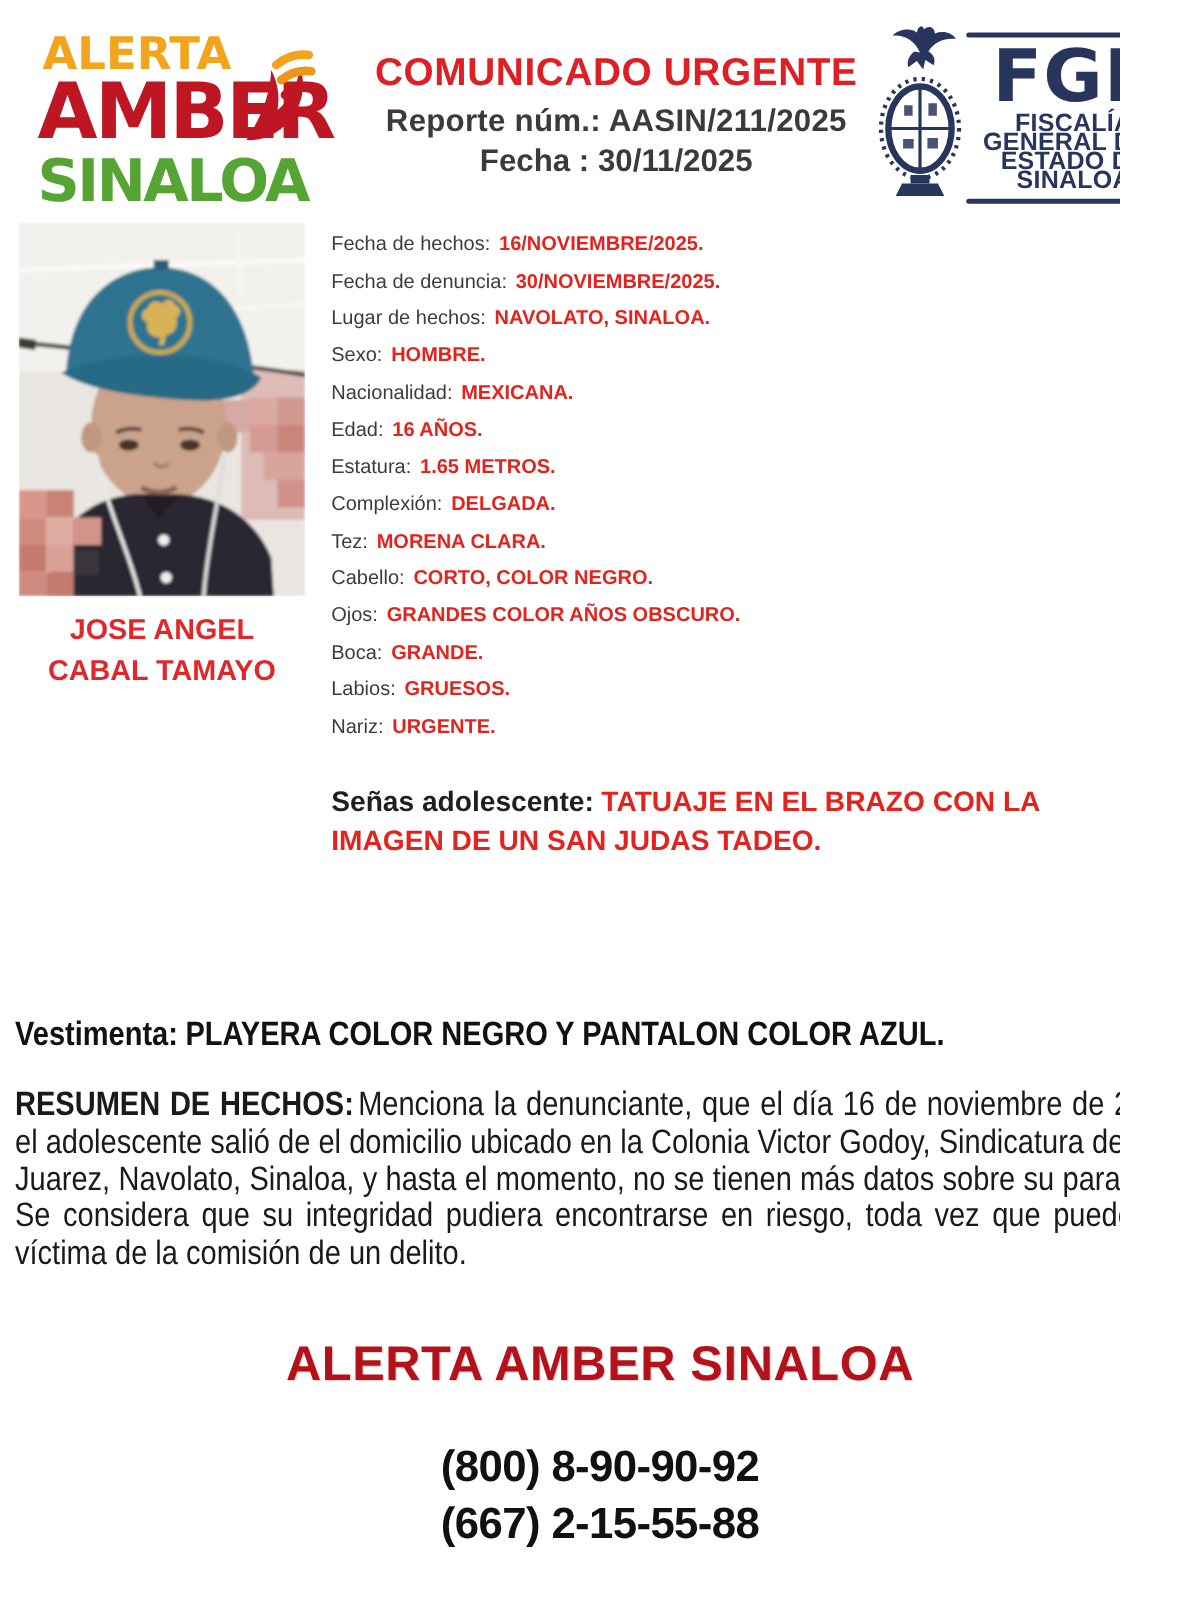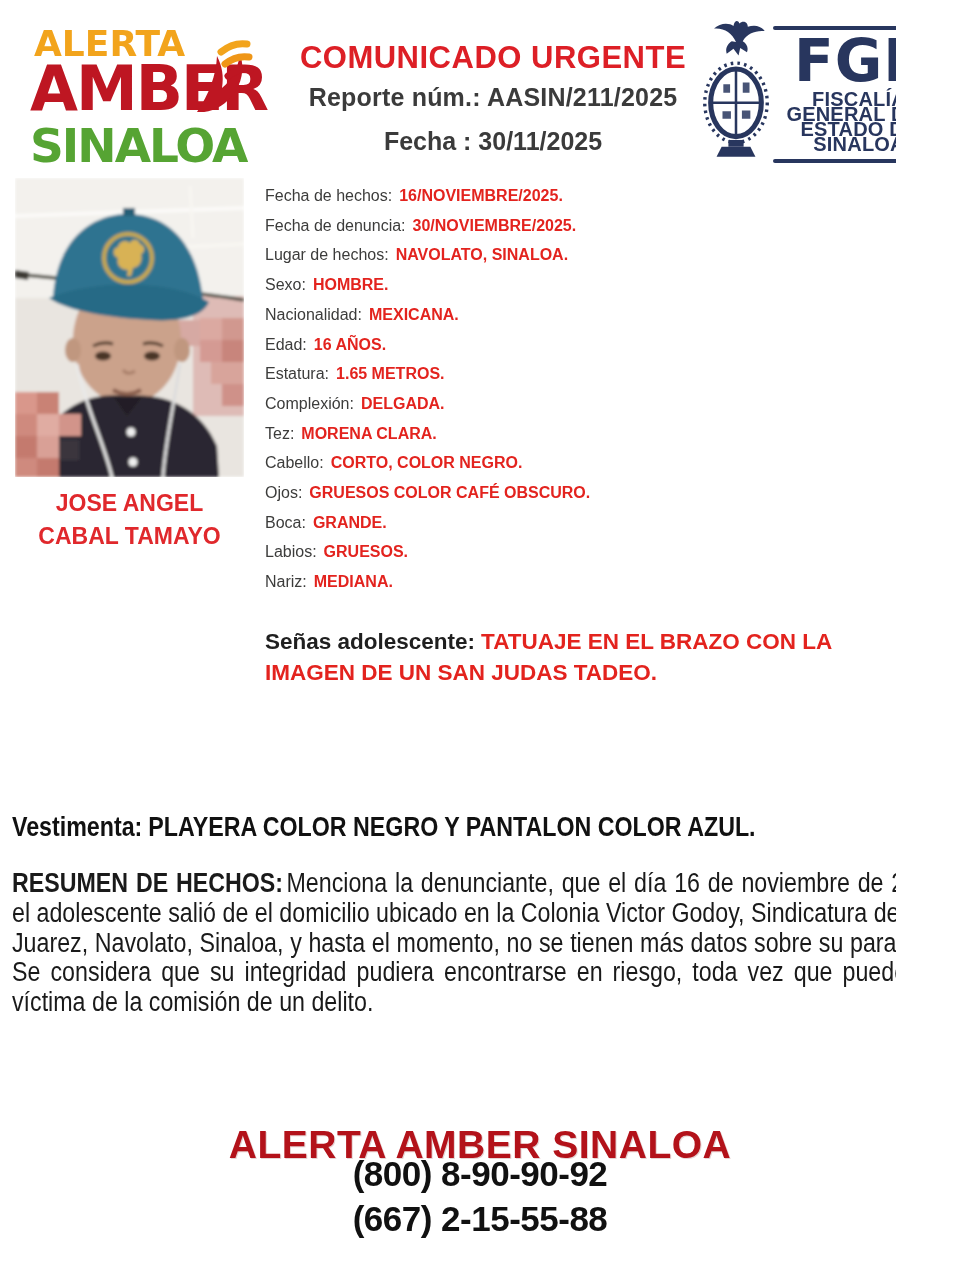--- a/index.html
+++ b/index.html
@@ -19,21 +19,21 @@
   .amber-logo div{font-family:"DejaVu Sans",sans-serif; font-weight:bold;}
   .logo-l1{font-size:36px; color:var(--logo-orange); letter-spacing:0px; margin-left:4px;}
   .logo-l2{font-size:62px; color:var(--logo-red); letter-spacing:-2px; margin-top:-4px;}
   .logo-l3{font-size:47px; color:var(--logo-green); letter-spacing:-2px; margin-top:2px;}
   .swoosh{left:193px; top:28px;}
 
   
   .hdr-center{left:278px; top:40px; width:430px; text-align:center; font-weight:bold;}
   .hdr-title{font-size:31px; font-weight:bold; color:#dd1f26; letter-spacing:.5px;}
   .hdr-report{font-size:25px; color:#3b3b3b; margin-top:7px; letter-spacing:.2px;}
-  .hdr-date{font-size:25px; color:#3b3b3b; margin-top:15px;}
+  .hdr-date{font-size:25px; color:#3b3b3b; margin-top:3px;}
 
   
   .fge-seal{left:698px; top:16px;}
   .fge-text{left:773px; top:26px; width:172px; text-align:center; color:var(--navy);}
   .fge-rule{height:4px; background:var(--navy); border-radius:2px;}
   .fge-acronym{font-family:"DejaVu Sans",sans-serif; font-weight:bold; font-size:58px; line-height:62px; letter-spacing:1px;}
   .fge-name{font-size:20px; font-weight:bold; line-height:15px; letter-spacing:.2px;}
   .fge-text .fge-rule.bottom{margin-top:7px;}
 
   
@@ -58,21 +58,21 @@
   .vestimenta{left:12px; top:812px; width:1100px; font-size:27px; font-weight:bold; color:#111;}
   .vestimenta .val{margin-left:7px;}
 
   
   .resumen{left:12px; top:869px; width:1090px; font-size:27px; line-height:29.8px;
     color:var(--text-black); text-align:justify;}
   .resumen .lbl{font-weight:bold;}
   .resumen .txt{margin-left:4px;}
 
   
-  .footer-title{left:0; top:1123px; width:960px; text-align:center;
+  .footer-title{left:0; top:1070px; width:960px; text-align:center;
     font-size:39px; font-weight:bold; color:var(--footer-red); letter-spacing:.5px;
     text-shadow:1px 1px 0 #e5d4d4;}
   .footer-phones{left:0; top:1151px; width:960px; text-align:center;
     font-size:35px; line-height:45px; font-weight:bold; color:#111; letter-spacing:-.5px;}
 </style>
 </head>
 <body>
 
 <div id="poster">
 
@@ -208,27 +208,27 @@
     <div><span class="detail-label">Edad:</span><span class="detail-value">16 AÑOS.</span></div>
 
     <div><span class="detail-label">Estatura:</span><span class="detail-value">1.65 METROS.</span></div>
 
     <div><span class="detail-label">Complexión:</span><span class="detail-value">DELGADA.</span></div>
 
     <div><span class="detail-label">Tez:</span><span class="detail-value">MORENA CLARA.</span></div>
 
     <div><span class="detail-label">Cabello:</span><span class="detail-value">CORTO, COLOR NEGRO.</span></div>
 
-    <div><span class="detail-label">Ojos:</span><span class="detail-value">GRUESOS COLOR CAFÉ OBSCURO.</span></div>
+    <div><span class="detail-label">Ojos:</span><span class="detail-value">GRANDES COLOR AÑOS OBSCURO.</span></div>
 
     <div><span class="detail-label">Boca:</span><span class="detail-value">GRANDE.</span></div>
 
     <div><span class="detail-label">Labios:</span><span class="detail-value">GRUESOS.</span></div>
 
-    <div><span class="detail-label">Nariz:</span><span class="detail-value">MEDIANA.</span></div>
+    <div><span class="detail-label">Nariz:</span><span class="detail-value">URGENTE.</span></div>
   </div>
 
   <p class="abs senas" style="margin:0">
     <span class="lbl">Señas adolescente:</span><span class="val">TATUAJE EN EL BRAZO CON LA IMAGEN DE UN SAN JUDAS TADEO.</span>
   </p>
 
   <p class="abs vestimenta condensed" style="margin:0">
     <span>Vestimenta:</span><span class="val">PLAYERA COLOR NEGRO Y PANTALON COLOR AZUL.</span>
   </p>
 

